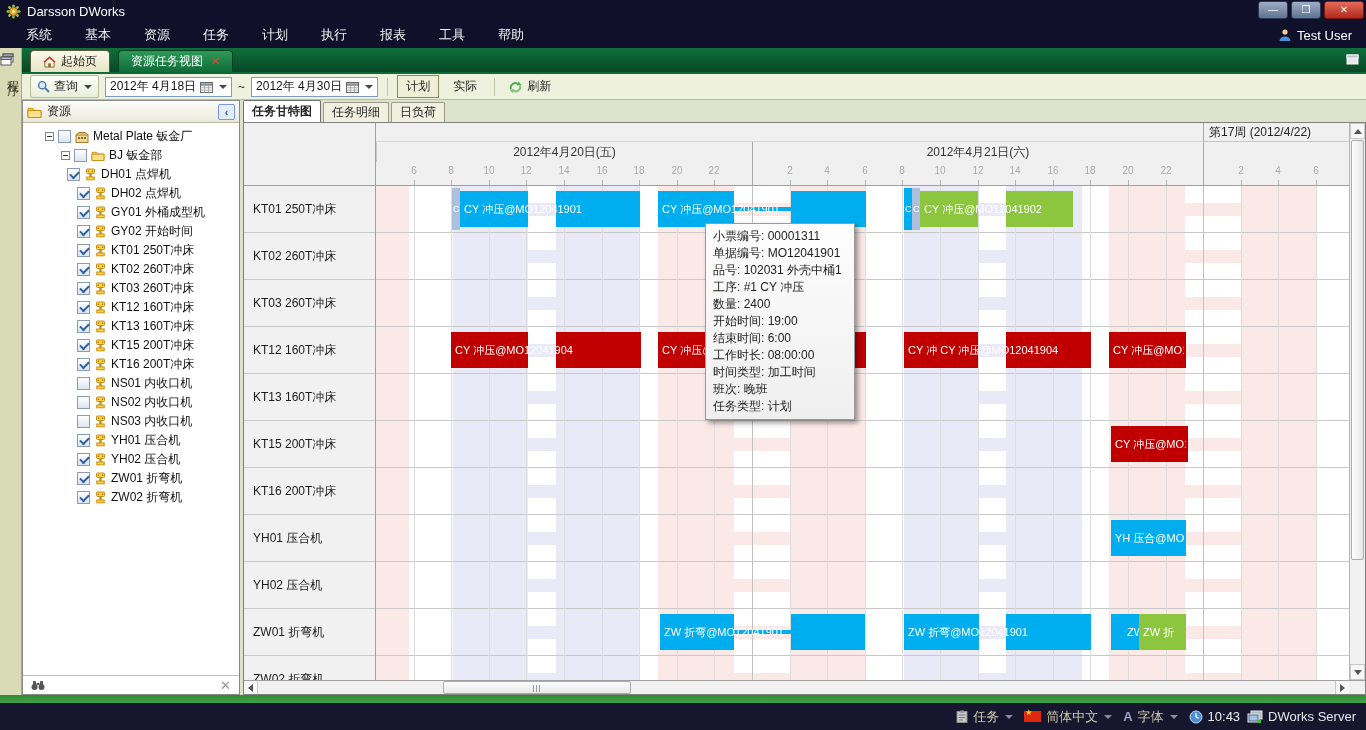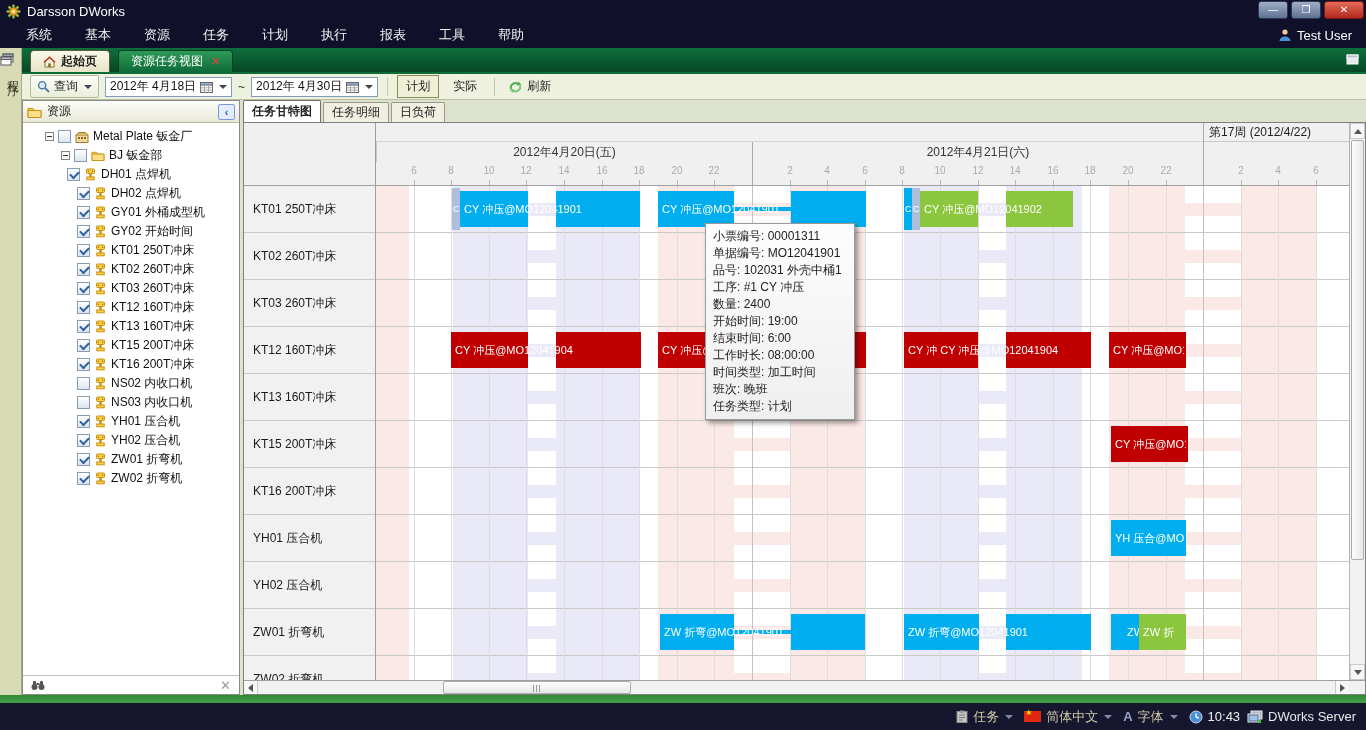--- a/index.html
+++ b/index.html
@@ -22,21 +22,21 @@
   .menubar .user { position:absolute; right:14px; top:0; height:26px; display:flex; align-items:center; gap:5px; color:#fff; font-size:13px; }
 
   
   .program-strip { position:absolute; left:0; top:48px; width:22px; height:649px; background:#D9DBB7; border-right:1px solid #A8AA85; }
   .program-strip .ps-icon { margin:5px auto 6px auto; }
   .program-strip .ps-label { writing-mode:vertical-rl; color:#33331F; font-size:12px; margin-left:4px; letter-spacing:2px; }
 
   
   .tabstrip { position:absolute; left:22px; top:48px; width:1344px; height:24px; background:linear-gradient(#0E6F3C,#074725); display:flex; align-items:flex-end; }
   .doc-tab { height:22px; margin-left:8px; padding:0 12px; border-radius:4px 4px 0 0; display:flex; align-items:center; gap:5px; font-size:12px; }
-  .doc-tab.home { background:linear-gradient(#FAF9EA,#E6E3C6); color:#222; border:1px solid #5A5A3A; border-bottom:none;font-weight:bold; }
+  .doc-tab.home { background:linear-gradient(#FAF9EA,#E6E3C6); color:#222; border:1px solid #5A5A3A; border-bottom:none; }
   .doc-tab.active { background:linear-gradient(#2E9A57,#0F6B38); color:#fff; border:1px solid #064023; border-bottom:none; }
   .doc-tab .tab-close { color:#FF3A3A; font-weight:bold; font-size:11px; margin-left:3px; }
   .tabstrip-right { position:absolute; right:6px; top:5px; }
 
   
   .toolbar { position:absolute; left:22px; top:72px; width:1344px; height:28px; background:#EDF1DD; border-top:2px solid #0D6B38; border-bottom:1px solid #B9BDA4; display:flex; align-items:center; gap:6px; padding-left:8px; }
   .tb-btn { display:flex; align-items:center; gap:4px; padding:2px 6px; border:1px solid #B5BC9C; background:linear-gradient(#FDFEF8,#E9EED9); border-radius:2px; color:#222; }
   .tb-caret { width:0; height:0; border-left:4px solid transparent; border-right:4px solid transparent; border-top:4px solid #445; margin-left:2px; }
   .datebox { display:flex; align-items:center; gap:4px; background:#fff; border:1px solid #7F9DB9; height:20px; padding:0 4px; color:#111; }
   .tilde { color:#333; }
@@ -439,20 +439,33 @@
           <div style="flex: 0 0 auto;">
             <svg width="13" height="13" viewBox="0 0 13 13">
               <rect x="2.5" y="1" width="8" height="4.5" rx="1" fill="#FFD24A" stroke="#C89010"></rect>
               <rect x="5.3" y="5.5" width="2.4" height="3.5" fill="#C89010"></rect>
               <rect x="2.8" y="9" width="7.4" height="2.8" fill="#FFD24A" stroke="#C89010"></rect>
               <circle cx="4.4" cy="3.2" r="0.8" fill="#A06A00"></circle>
               <circle cx="8.6" cy="3.2" r="0.8" fill="#A06A00"></circle>
             </svg>
           </div>
           <div class="tree-label">KT16 200T冲床</div>
+        </div>
+        <div class="tree-row" style="padding-left: 54px;">
+          <div class="cb"></div>
+          <div style="flex: 0 0 auto;">
+            <svg width="13" height="13" viewBox="0 0 13 13">
+              <rect x="2.5" y="1" width="8" height="4.5" rx="1" fill="#FFD24A" stroke="#C89010"></rect>
+              <rect x="5.3" y="5.5" width="2.4" height="3.5" fill="#C89010"></rect>
+              <rect x="2.8" y="9" width="7.4" height="2.8" fill="#FFD24A" stroke="#C89010"></rect>
+              <circle cx="4.4" cy="3.2" r="0.8" fill="#A06A00"></circle>
+              <circle cx="8.6" cy="3.2" r="0.8" fill="#A06A00"></circle>
+            </svg>
+          </div>
+          <div class="tree-label">NS01 内收口机</div>
         </div>
         <div class="tree-row" style="padding-left: 54px;">
           <div class="cb"></div>
           <div style="flex: 0 0 auto;">
             <svg width="13" height="13" viewBox="0 0 13 13">
               <rect x="2.5" y="1" width="8" height="4.5" rx="1" fill="#FFD24A" stroke="#C89010"></rect>
               <rect x="5.3" y="5.5" width="2.4" height="3.5" fill="#C89010"></rect>
               <rect x="2.8" y="9" width="7.4" height="2.8" fill="#FFD24A" stroke="#C89010"></rect>
               <circle cx="4.4" cy="3.2" r="0.8" fill="#A06A00"></circle>
               <circle cx="8.6" cy="3.2" r="0.8" fill="#A06A00"></circle>

